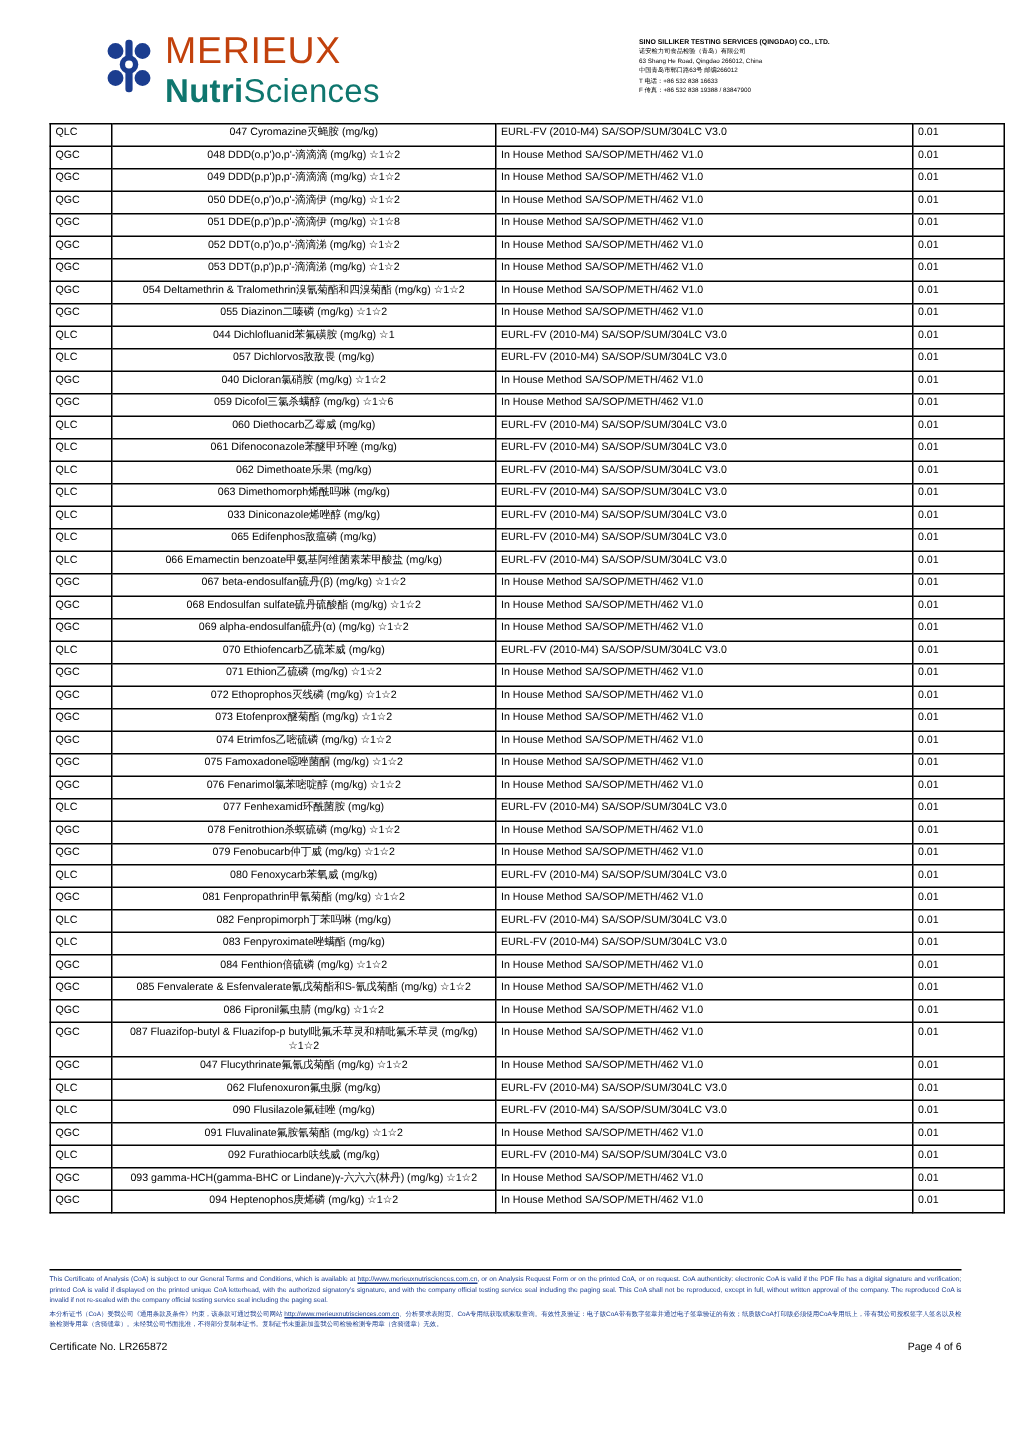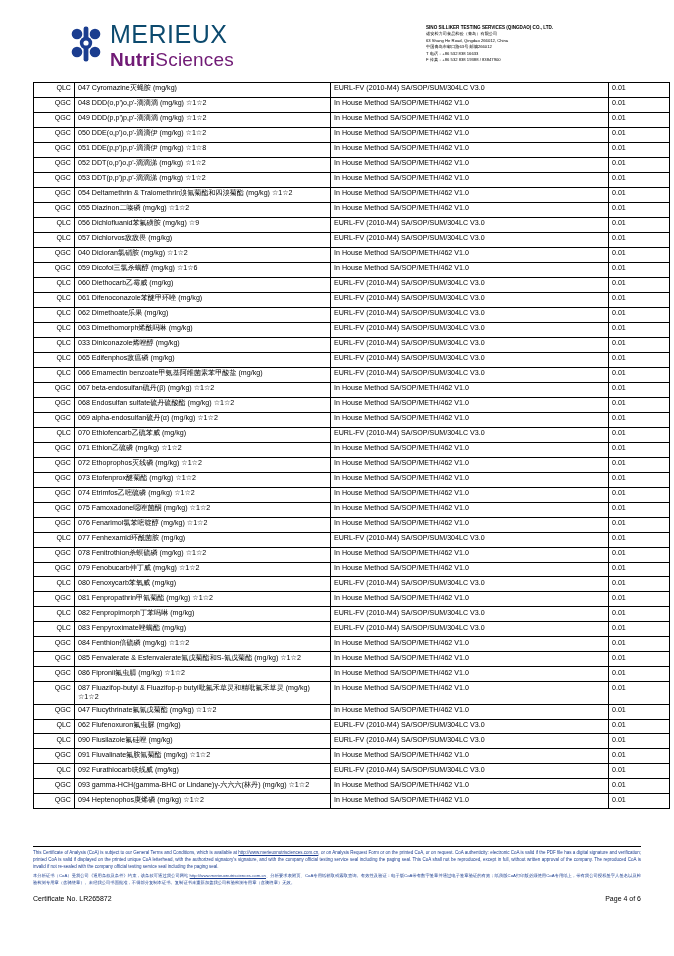--- a/index.html
+++ b/index.html
@@ -41,26 +41,26 @@
     height: 36px;
     flex: 0 0 auto;
     margin-top: 4px;
   }
   .brand-text {
     line-height: 1;
   }
   .brand-name {
     font-size: 25px;
     letter-spacing: 0.5px;
-    color: #0c4a6e;
+    color: #c2410c;
     font-weight: 400;
   }
   .brand-sub {
-    font-size: 19px;
-    color: #701a75;
+    font-size: 22px;
+    color: #0f766e;
     margin-top: 3px;
     letter-spacing: 0.2px;
   }
   .brand-sub .nutri { font-weight: 700; }
   .brand-sub .sciences { font-weight: 400; }
   .company {
     text-align: left;
     font-size: 4.2px;
     line-height: 1.55;
     width: 215px;
@@ -80,24 +80,25 @@
   table.results td {
     border: 0.5px solid #000;
     font-size: 7.1px;
     line-height: 1.28;
     padding: 1.2px 3px 1.8px 3px;
     vertical-align: top;
     height: 11px;
   }
   td.c-code {
     width: 34px;
-    text-align: right;
+    text-align: left;
   }
   td.c-item {
     width: 249px;
+    text-align: center;
   }
   td.c-method {
     width: 271px;
   }
   td.c-lod {
     width: 54px;
     text-align: left;
     padding-right: 6px;
   }
   
@@ -222,21 +223,21 @@
             <td class="c-lod">0.01</td>
           </tr>
           <tr>
             <td class="c-code">QGC</td>
             <td class="c-item">055 Diazinon二嗪磷 (mg/kg) ☆1☆2</td>
             <td class="c-method">In House Method SA/SOP/METH/462 V1.0</td>
             <td class="c-lod">0.01</td>
           </tr>
           <tr>
             <td class="c-code">QLC</td>
-            <td class="c-item">056 Dichlofluanid苯氟磺胺 (mg/kg) ☆9</td>
+            <td class="c-item">044 Dichlofluanid苯氟磺胺 (mg/kg) ☆1</td>
             <td class="c-method">EURL-FV (2010-M4) SA/SOP/SUM/304LC V3.0</td>
             <td class="c-lod">0.01</td>
           </tr>
           <tr>
             <td class="c-code">QLC</td>
             <td class="c-item">057 Dichlorvos敌敌畏 (mg/kg)</td>
             <td class="c-method">EURL-FV (2010-M4) SA/SOP/SUM/304LC V3.0</td>
             <td class="c-lod">0.01</td>
           </tr>
           <tr>

